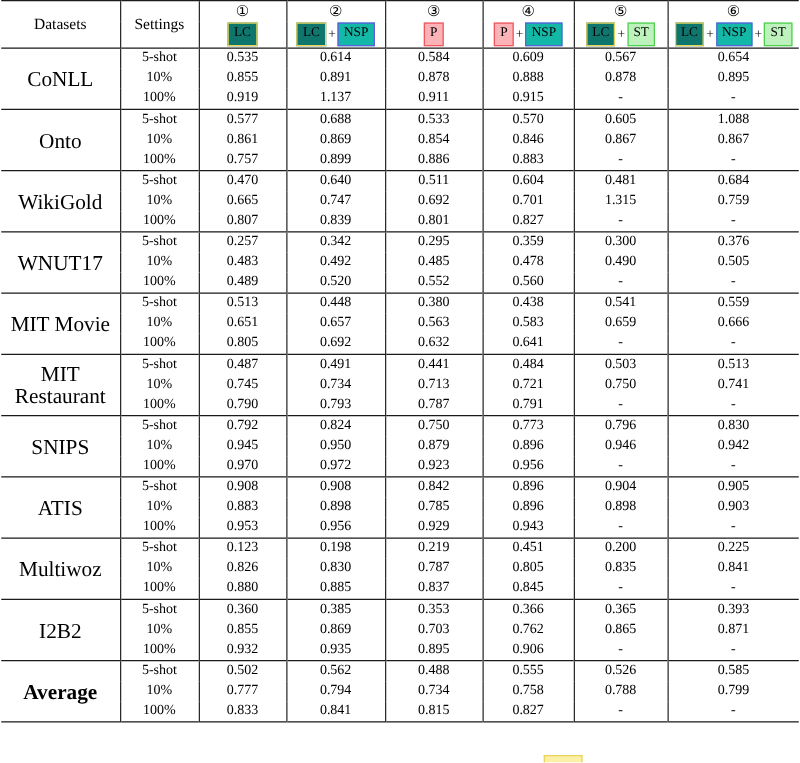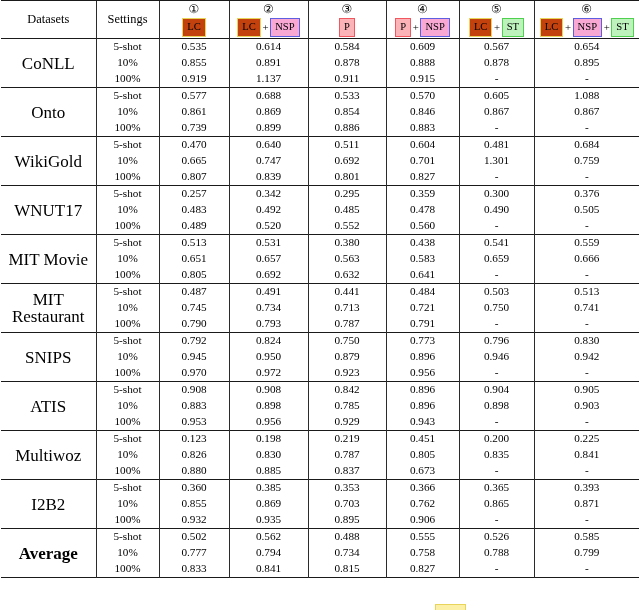--- a/index.html
+++ b/index.html
@@ -74,22 +74,22 @@
   .badge {
     display: inline-block;
     font-size: 10.6px;
     line-height: 1.0;
     padding: 2.5px 4px 3px 4px;
     border-width: 1.3px;
     border-style: solid;
     vertical-align: middle;
     font-family: "Liberation Serif", "DejaVu Serif", serif;
   }
-  .badge-lc  { background: #c2410c; border-color: #e8d45a; }
-  .badge-nsp { background: #f9a8d4; border-color: #5d5ee0; }
+  .badge-lc  { background: #0f766e; border-color: #e8d45a; }
+  .badge-nsp { background: #14b8a6; border-color: #5d5ee0; }
   .badge-p   { background: #fbb3b8; border-color: #f0575f; }
   .badge-st  { background: #bdf2bd; border-color: #4fd04f; }
   .plus {
     display: inline-block;
     font-size: 10.8px;
     padding: 0 1.6px;
     vertical-align: middle;
   }
 
   
@@ -196,21 +196,21 @@
           <td class="setting-cell vsep">10%</td>
           <td class="val-cell vsep">0.861</td>
           <td class="val-cell vsep b">0.869</td>
           <td class="val-cell vsep">0.854</td>
           <td class="val-cell vsep">0.846</td>
           <td class="val-cell vsep">0.867</td>
           <td class="val-cell vsep">0.867</td>
         </tr>
         <tr>
           <td class="setting-cell vsep">100%</td>
-          <td class="val-cell vsep">0.739</td>
+          <td class="val-cell vsep">0.757</td>
           <td class="val-cell vsep b">0.899</td>
           <td class="val-cell vsep">0.886</td>
           <td class="val-cell vsep">0.883</td>
           <td class="val-cell vsep">-</td>
           <td class="val-cell vsep">-</td>
         </tr>
         <tr class="rule-mid">
           <td rowspan="3" class="ds-cell">WikiGold</td>
           <td class="setting-cell vsep">5-shot</td>
           <td class="val-cell vsep">0.470</td>
@@ -219,21 +219,21 @@
           <td class="val-cell vsep">0.604</td>
           <td class="val-cell vsep">0.481</td>
           <td class="val-cell vsep b">0.684</td>
         </tr>
         <tr>
           <td class="setting-cell vsep">10%</td>
           <td class="val-cell vsep">0.665</td>
           <td class="val-cell vsep">0.747</td>
           <td class="val-cell vsep">0.692</td>
           <td class="val-cell vsep">0.701</td>
-          <td class="val-cell vsep">1.301</td>
+          <td class="val-cell vsep">1.315</td>
           <td class="val-cell vsep b">0.759</td>
         </tr>
         <tr>
           <td class="setting-cell vsep">100%</td>
           <td class="val-cell vsep">0.807</td>
           <td class="val-cell vsep b">0.839</td>
           <td class="val-cell vsep">0.801</td>
           <td class="val-cell vsep">0.827</td>
           <td class="val-cell vsep">-</td>
           <td class="val-cell vsep">-</td>
@@ -263,21 +263,21 @@
           <td class="val-cell vsep">0.520</td>
           <td class="val-cell vsep">0.552</td>
           <td class="val-cell vsep b">0.560</td>
           <td class="val-cell vsep">-</td>
           <td class="val-cell vsep">-</td>
         </tr>
         <tr class="rule-mid">
           <td rowspan="3" class="ds-cell">MIT Movie</td>
           <td class="setting-cell vsep">5-shot</td>
           <td class="val-cell vsep">0.513</td>
-          <td class="val-cell vsep">0.531</td>
+          <td class="val-cell vsep">0.448</td>
           <td class="val-cell vsep">0.380</td>
           <td class="val-cell vsep">0.438</td>
           <td class="val-cell vsep">0.541</td>
           <td class="val-cell vsep b">0.559</td>
         </tr>
         <tr>
           <td class="setting-cell vsep">10%</td>
           <td class="val-cell vsep">0.651</td>
           <td class="val-cell vsep">0.657</td>
           <td class="val-cell vsep">0.563</td>
@@ -395,21 +395,21 @@
           <td class="val-cell vsep">0.787</td>
           <td class="val-cell vsep">0.805</td>
           <td class="val-cell vsep">0.835</td>
           <td class="val-cell vsep b">0.841</td>
         </tr>
         <tr>
           <td class="setting-cell vsep">100%</td>
           <td class="val-cell vsep">0.880</td>
           <td class="val-cell vsep b">0.885</td>
           <td class="val-cell vsep">0.837</td>
-          <td class="val-cell vsep">0.673</td>
+          <td class="val-cell vsep">0.845</td>
           <td class="val-cell vsep">-</td>
           <td class="val-cell vsep">-</td>
         </tr>
         <tr class="rule-mid">
           <td rowspan="3" class="ds-cell">I2B2</td>
           <td class="setting-cell vsep">5-shot</td>
           <td class="val-cell vsep">0.360</td>
           <td class="val-cell vsep">0.385</td>
           <td class="val-cell vsep">0.353</td>
           <td class="val-cell vsep">0.366</td>

